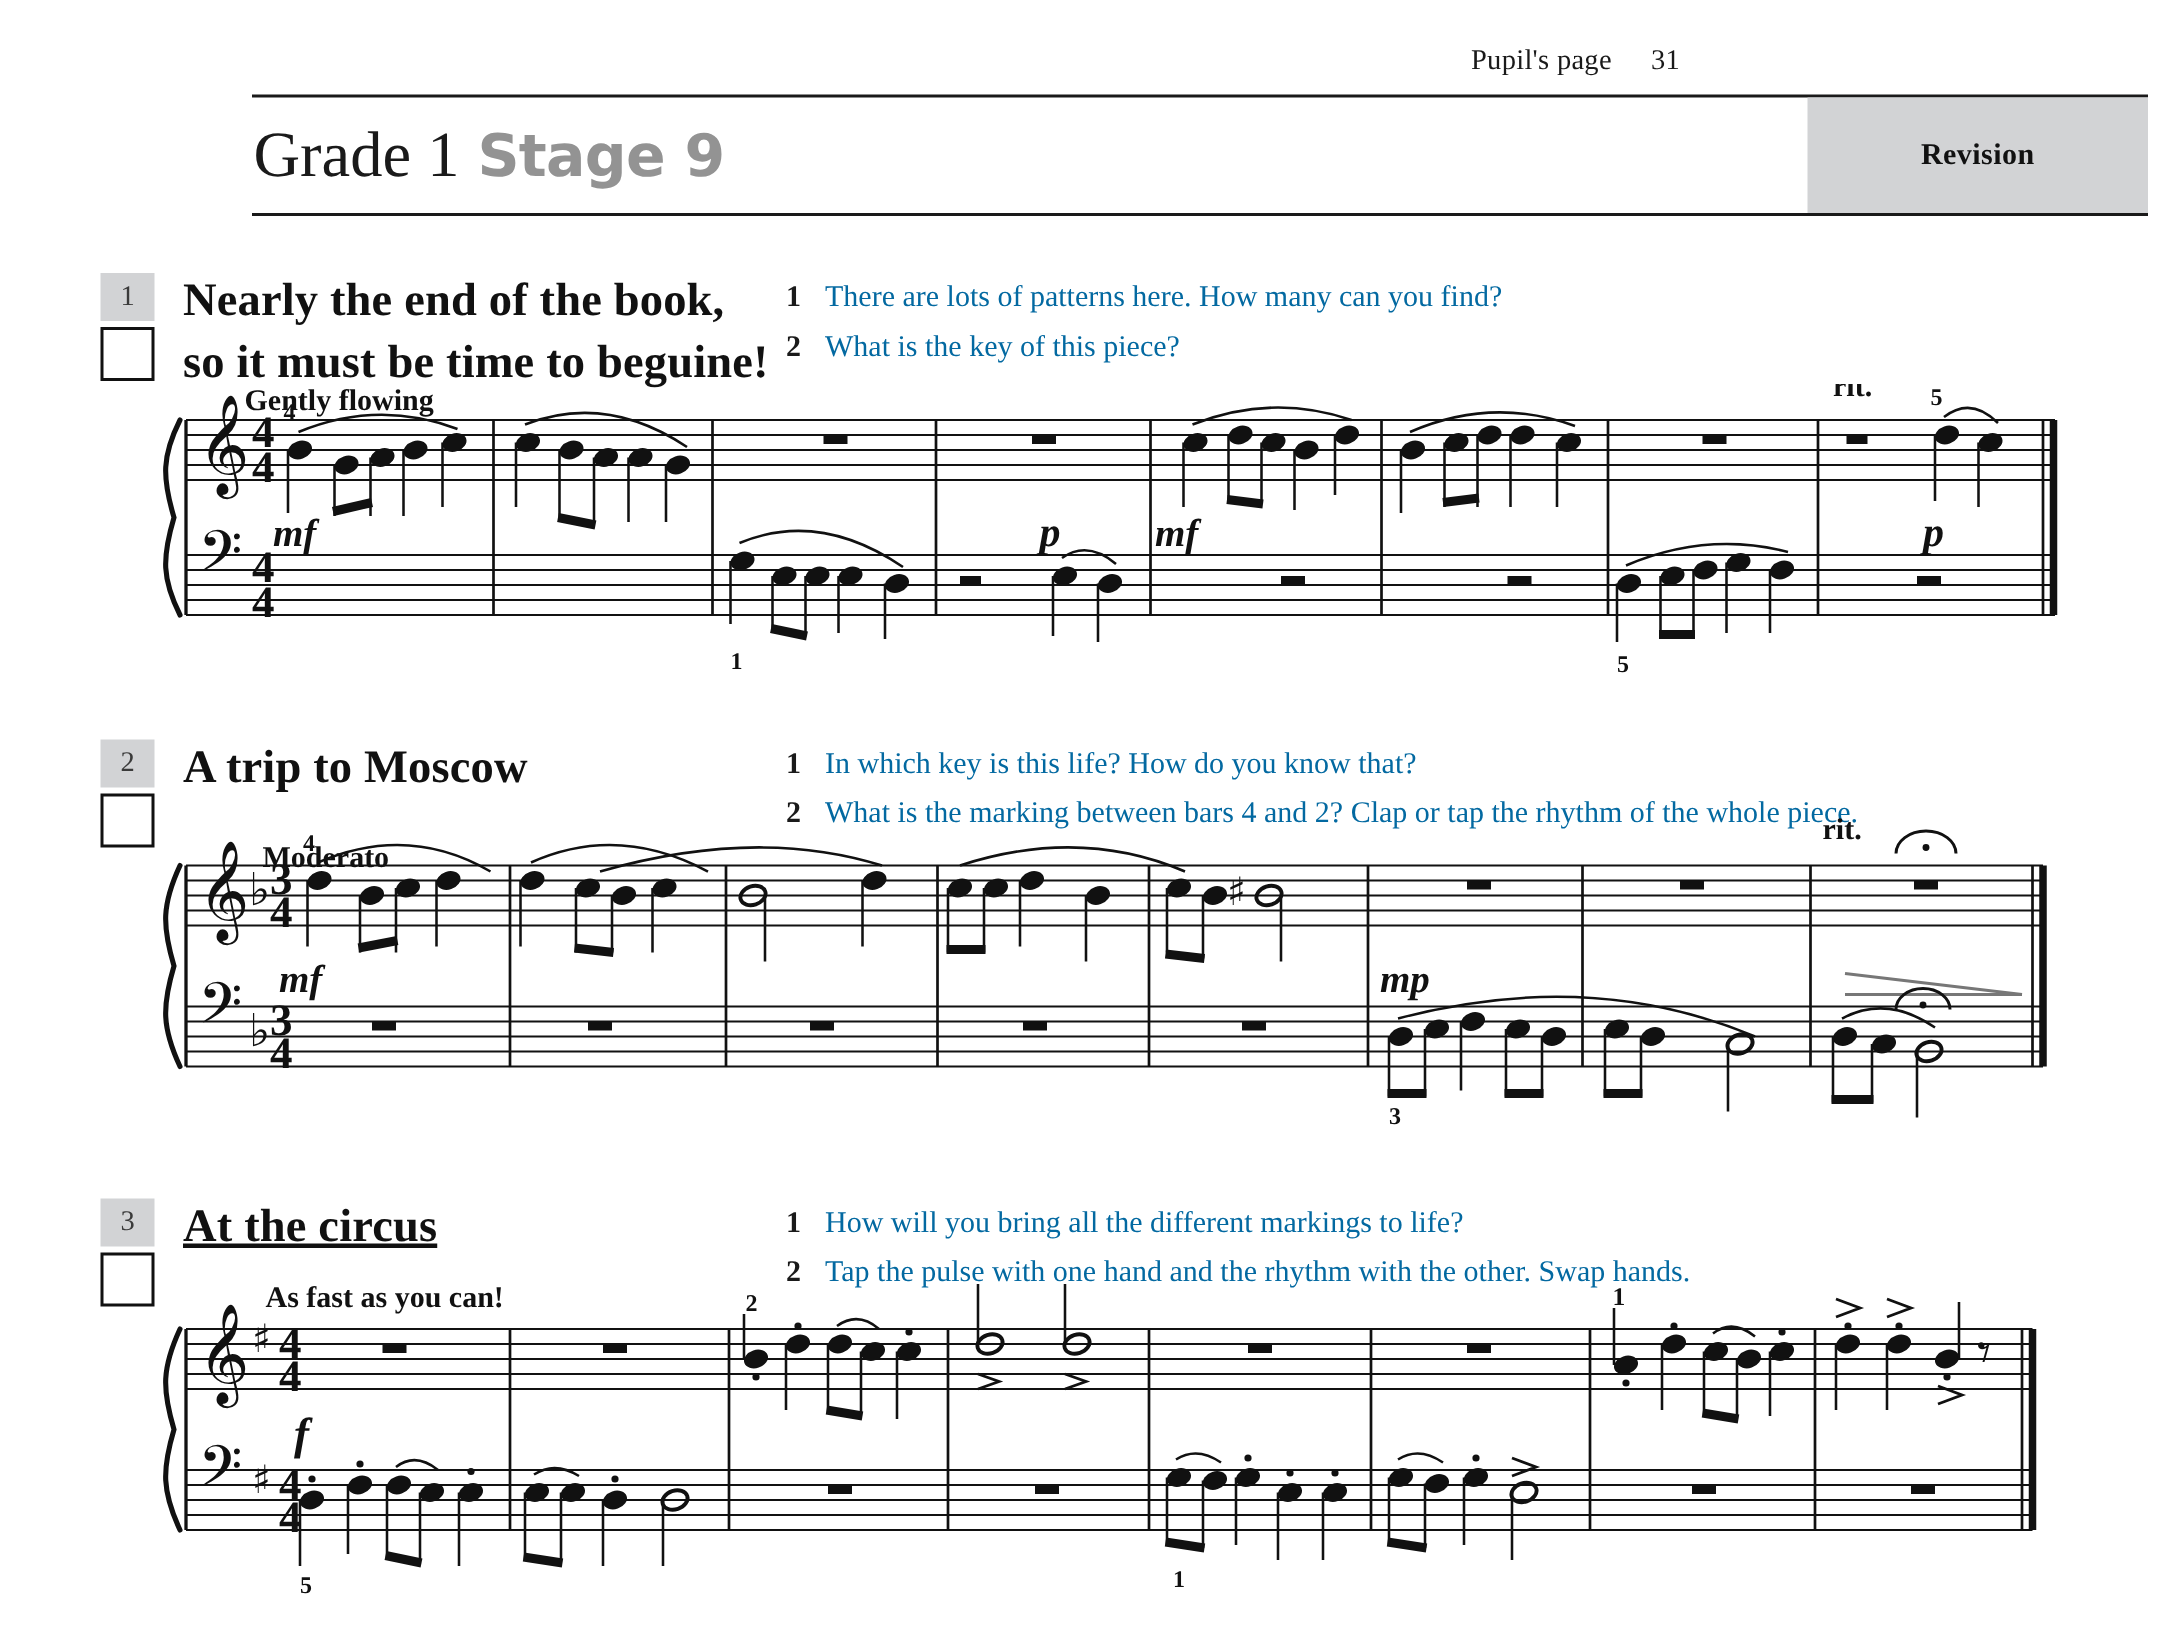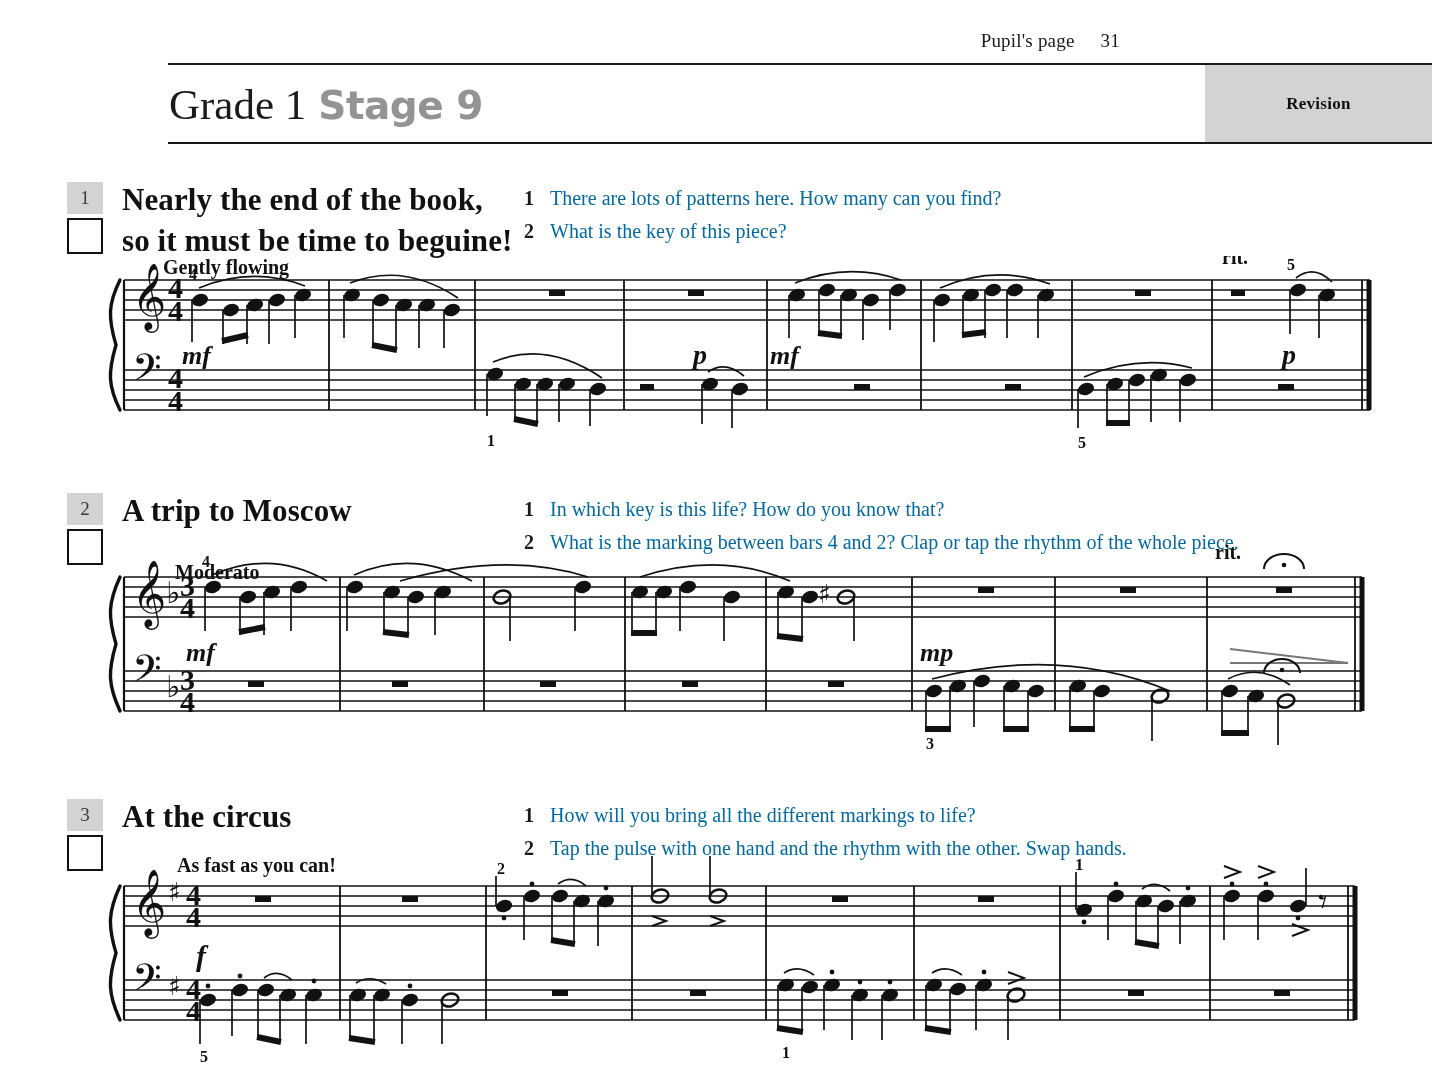--- a/index.html
+++ b/index.html
@@ -74,21 +74,21 @@
   .header-badge {
     position: absolute;
     right: 0;
     top: 0;
     width: 227px;
     height: 100%;
     display: flex;
     align-items: center;
     justify-content: center;
     font-weight: 700;
-    font-size: 17px;
+    font-size: 20px;
     letter-spacing: .3px;
     color: #111;
   }
 
   
   .exercise { position: absolute; left: 0; width: 1445px; }
 
   .num-box {
     position: absolute;
     left: 67px;
@@ -541,21 +541,21 @@
         <ellipse cx="1286" cy="156" rx="8.6" ry="6.2" fill="none" stroke="#111" stroke-width="2.6" transform="rotate(-18 1286 156)"></ellipse>
         <line x1="1278" y1="156" x2="1278" y2="200" stroke="#111" stroke-width="1.7"></line>
         <path d="M1228 134 Q1258 118 1290 140" stroke="#111" stroke-width="1.7" fill="none"></path>
       </svg>
     </div>
   </div>
 
   <div class="exercise" style="top:799px;">
     <div class="num-box" style="top:0;">3</div>
     <div class="check-box" style="top:36px;"></div>
-    <div class="ex-title" style="top:-2px;">At the circus</div>
+    <div class="ex-title" style="top:-2px;text-decoration:underline;">At the circus</div>
     <div class="q-list" style="top:2px;">
       <div class="q-row">
         <span class="q-num">1</span>
         <span class="q-text">How will you bring all the different markings to life?</span>
       </div>
       <div class="q-row">
         <span class="q-num">2</span>
         <span class="q-text">Tap the pulse with one hand and the rhythm with the other. Swap hands.</span>
       </div>
     </div>

